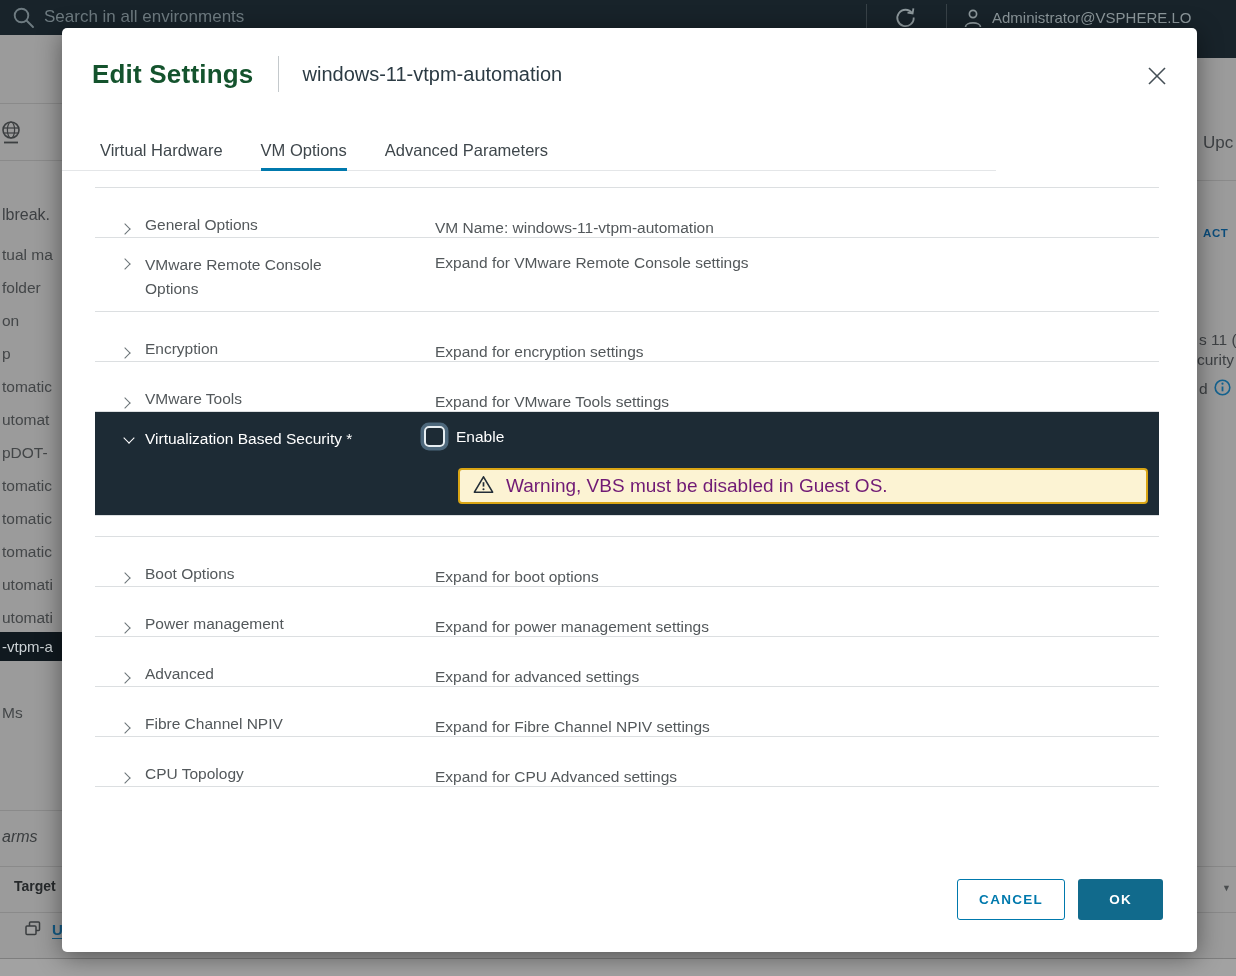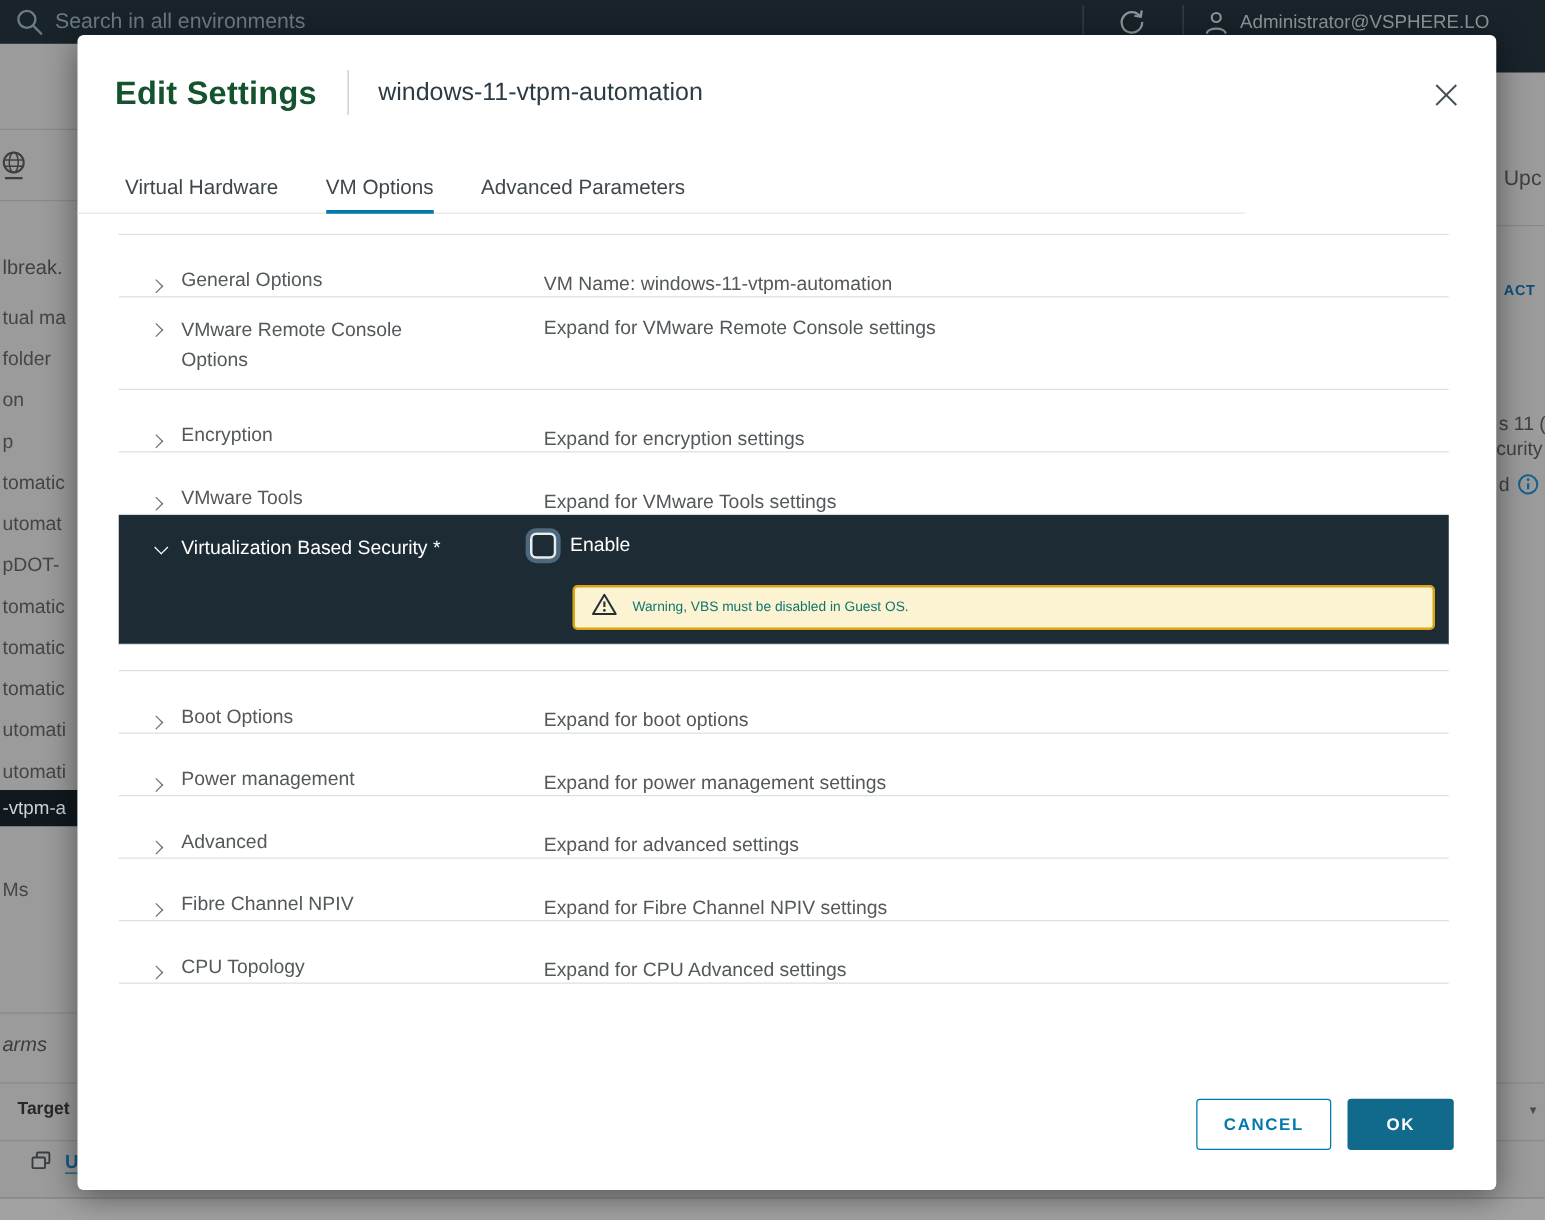--- a/index.html
+++ b/index.html
@@ -75,21 +75,21 @@
   .acc-row.two-line .row-desc { line-height:1.3; }
 
   .vbs { position:relative; height:104px; background:var(--vbs-bg,#1d2b35); border-bottom:1px solid #dcdfe1; }
   .vbs-chev { position:absolute; left:26px; top:20px; width:16px; height:16px; }
   .vbs-chev::before { content:""; position:absolute; top:2px; left:4px; width:7px; height:7px; border-bottom:1.6px solid #fff; border-right:1.6px solid #fff; transform:rotate(45deg); }
   .vbs-name { position:absolute; left:50px; top:18px; font-size:15.5px; color:#fff; }
   .vbs-check { position:absolute; left:329px; top:14px; display:flex; align-items:center; gap:11px; cursor:pointer; }
   .checkbox { width:21px; height:21px; border:2px solid #e6eef2; border-radius:5px; box-shadow:0 0 0 3.5px rgba(125,165,195,.5); background:transparent; }
   .vbs-enable { color:#fff; font-size:15.5px; }
   .vbs-warning { position:absolute; left:363px; top:56px; width:690px; height:36px; background:var(--warning-bg,#fcf3d3); border:2px solid var(--warning-border,#d9a514); border-radius:4px; display:flex; align-items:center; gap:12px; padding:0 13px; }
-  .vbs-warning-text { font-size:11px; color:#0f766e; }
+  .vbs-warning-text { font-size:19px; color:#701a75; }
   .acc-gap { height:21px; border-bottom:1px solid #dcdfe1; }
 
   .m-footer { position:absolute; right:34px; bottom:32px; display:flex; gap:13px; }
   .btn { height:41px; border-radius:3px; font-size:13.5px; font-weight:bold; letter-spacing:1.3px; font-family:"Liberation Sans",sans-serif; cursor:pointer; }
   .btn-cancel { padding:0 21px; border:1px solid var(--accent,#0079ad); background:#fff; color:var(--accent,#0079ad); }
   .btn-ok { padding:0 31px; border:none; background:var(--ok-bg,#116a8c); color:#fff; }
 </style>
 </head>
 <body style="--accent: #0079ad; --topbar-bg: #18232a; --vbs-bg: #1d2b35; --warning-bg: #fcf3d3; --warning-border: #d9a514; --ok-bg: #116a8c;">
 

